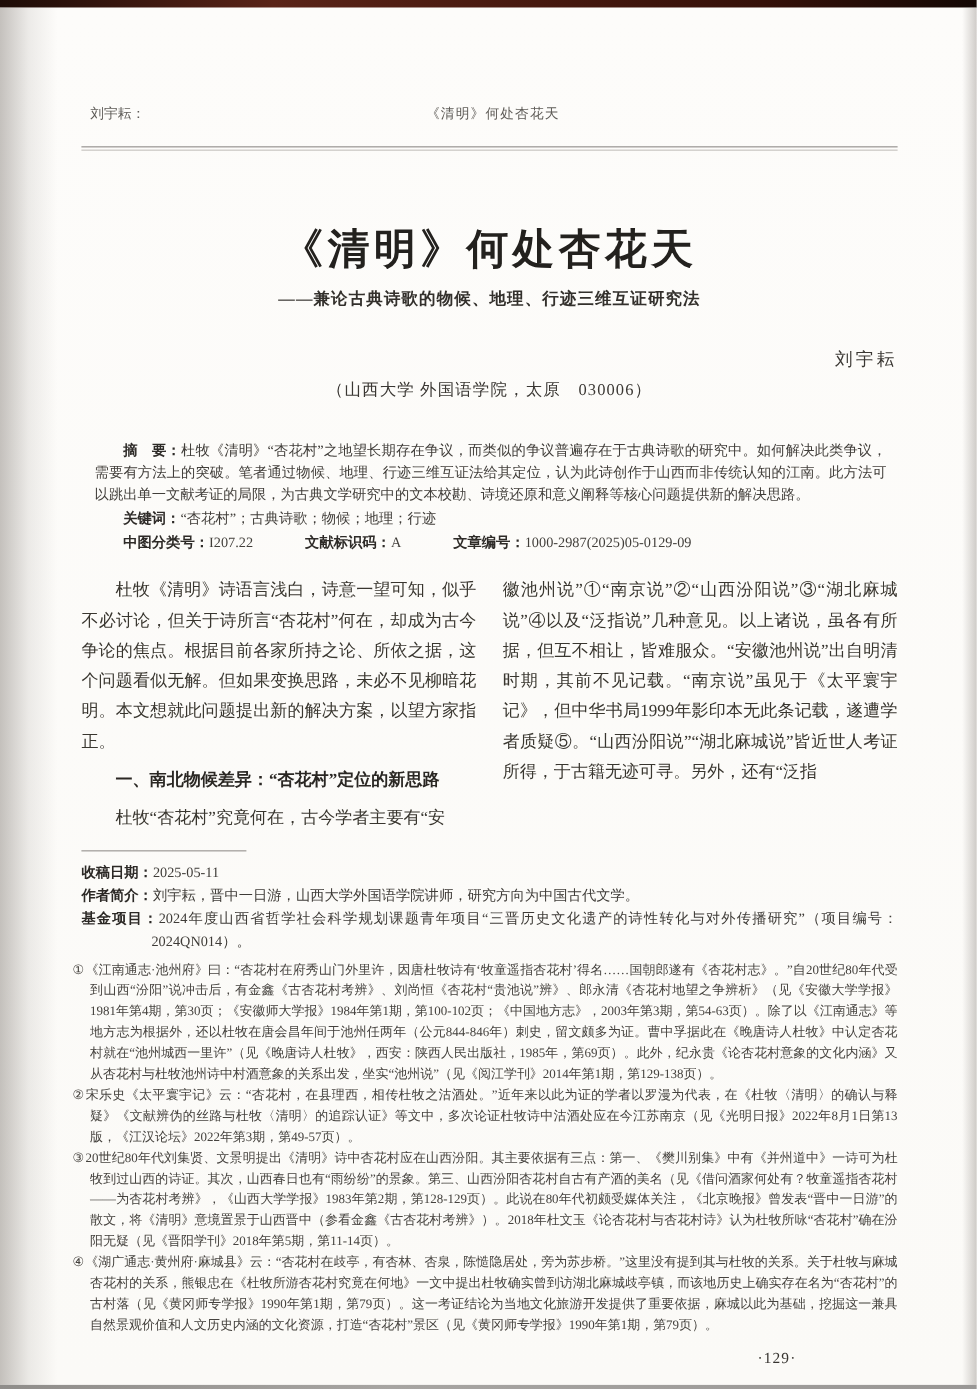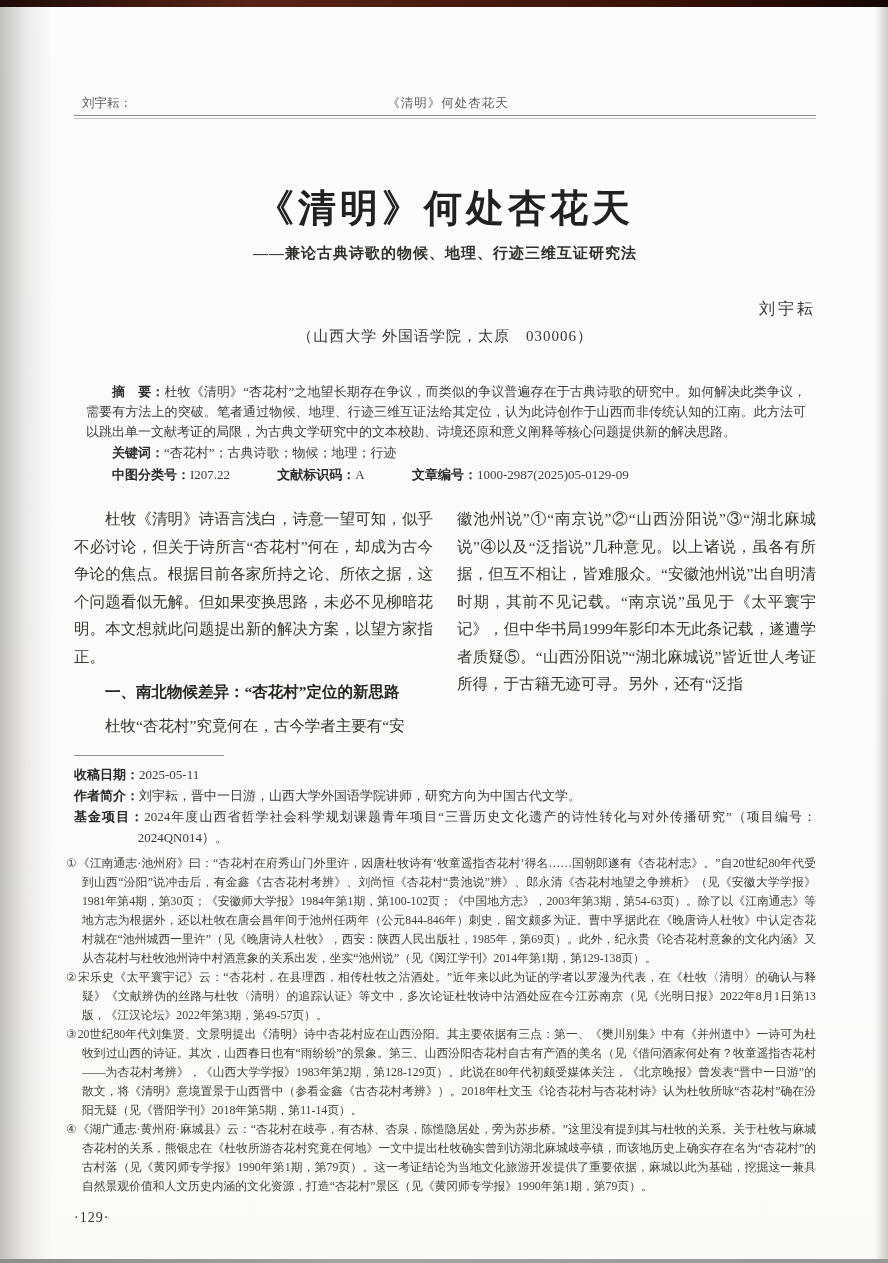--- a/index.html
+++ b/index.html
@@ -31,21 +31,21 @@
   }
   .paper {
     position: absolute; inset: 7px 0 4px 0;
     padding: 88px 72px 0 74px;
     background: linear-gradient(180deg, #fdfcfa, #fbfaf7);
   }
   
   .running-header {
     display: flex; align-items: flex-end;
     font-size: 12.5px; color: #5e5b57;
-    padding: 0 2px 3px 8px;
+    padding: 0 2px 21px 8px;
     border-bottom: 1px solid #8e8b88;
   }
   .running-header .rh-left { width: 200px; }
   .running-header .rh-center { flex: 1; text-align: center; letter-spacing: 1px; }
   .running-header .rh-right { width: 200px; }
   .header-rule2 { border-bottom: 1px solid #c4c1bd; margin-top: 2px; }
 
   .article-title {
     margin-top: 64px;
     text-align: center;
@@ -105,21 +105,21 @@
   .footnotes {
     margin-top: 6px; margin-left: -8px;
     font-size: 11.8px; line-height: 19px;
     color: #45423e; text-align: justify;
   }
   .fn { padding-left: 1.35em; text-indent: -1.35em; }
   .fn-marker { margin-right: 1px; }
 
   .page-number {
     margin-top: 14px;
-    text-align: left; padding-right: 92px;
+    text-align: right; padding-right: 92px;
     font-size: 14px; color: #36332f; letter-spacing: 1px;
   }
 </style>
 </head>
 <body>
 
 <div class="scan-top-strip"></div>
 
 <div class="paper">
 

